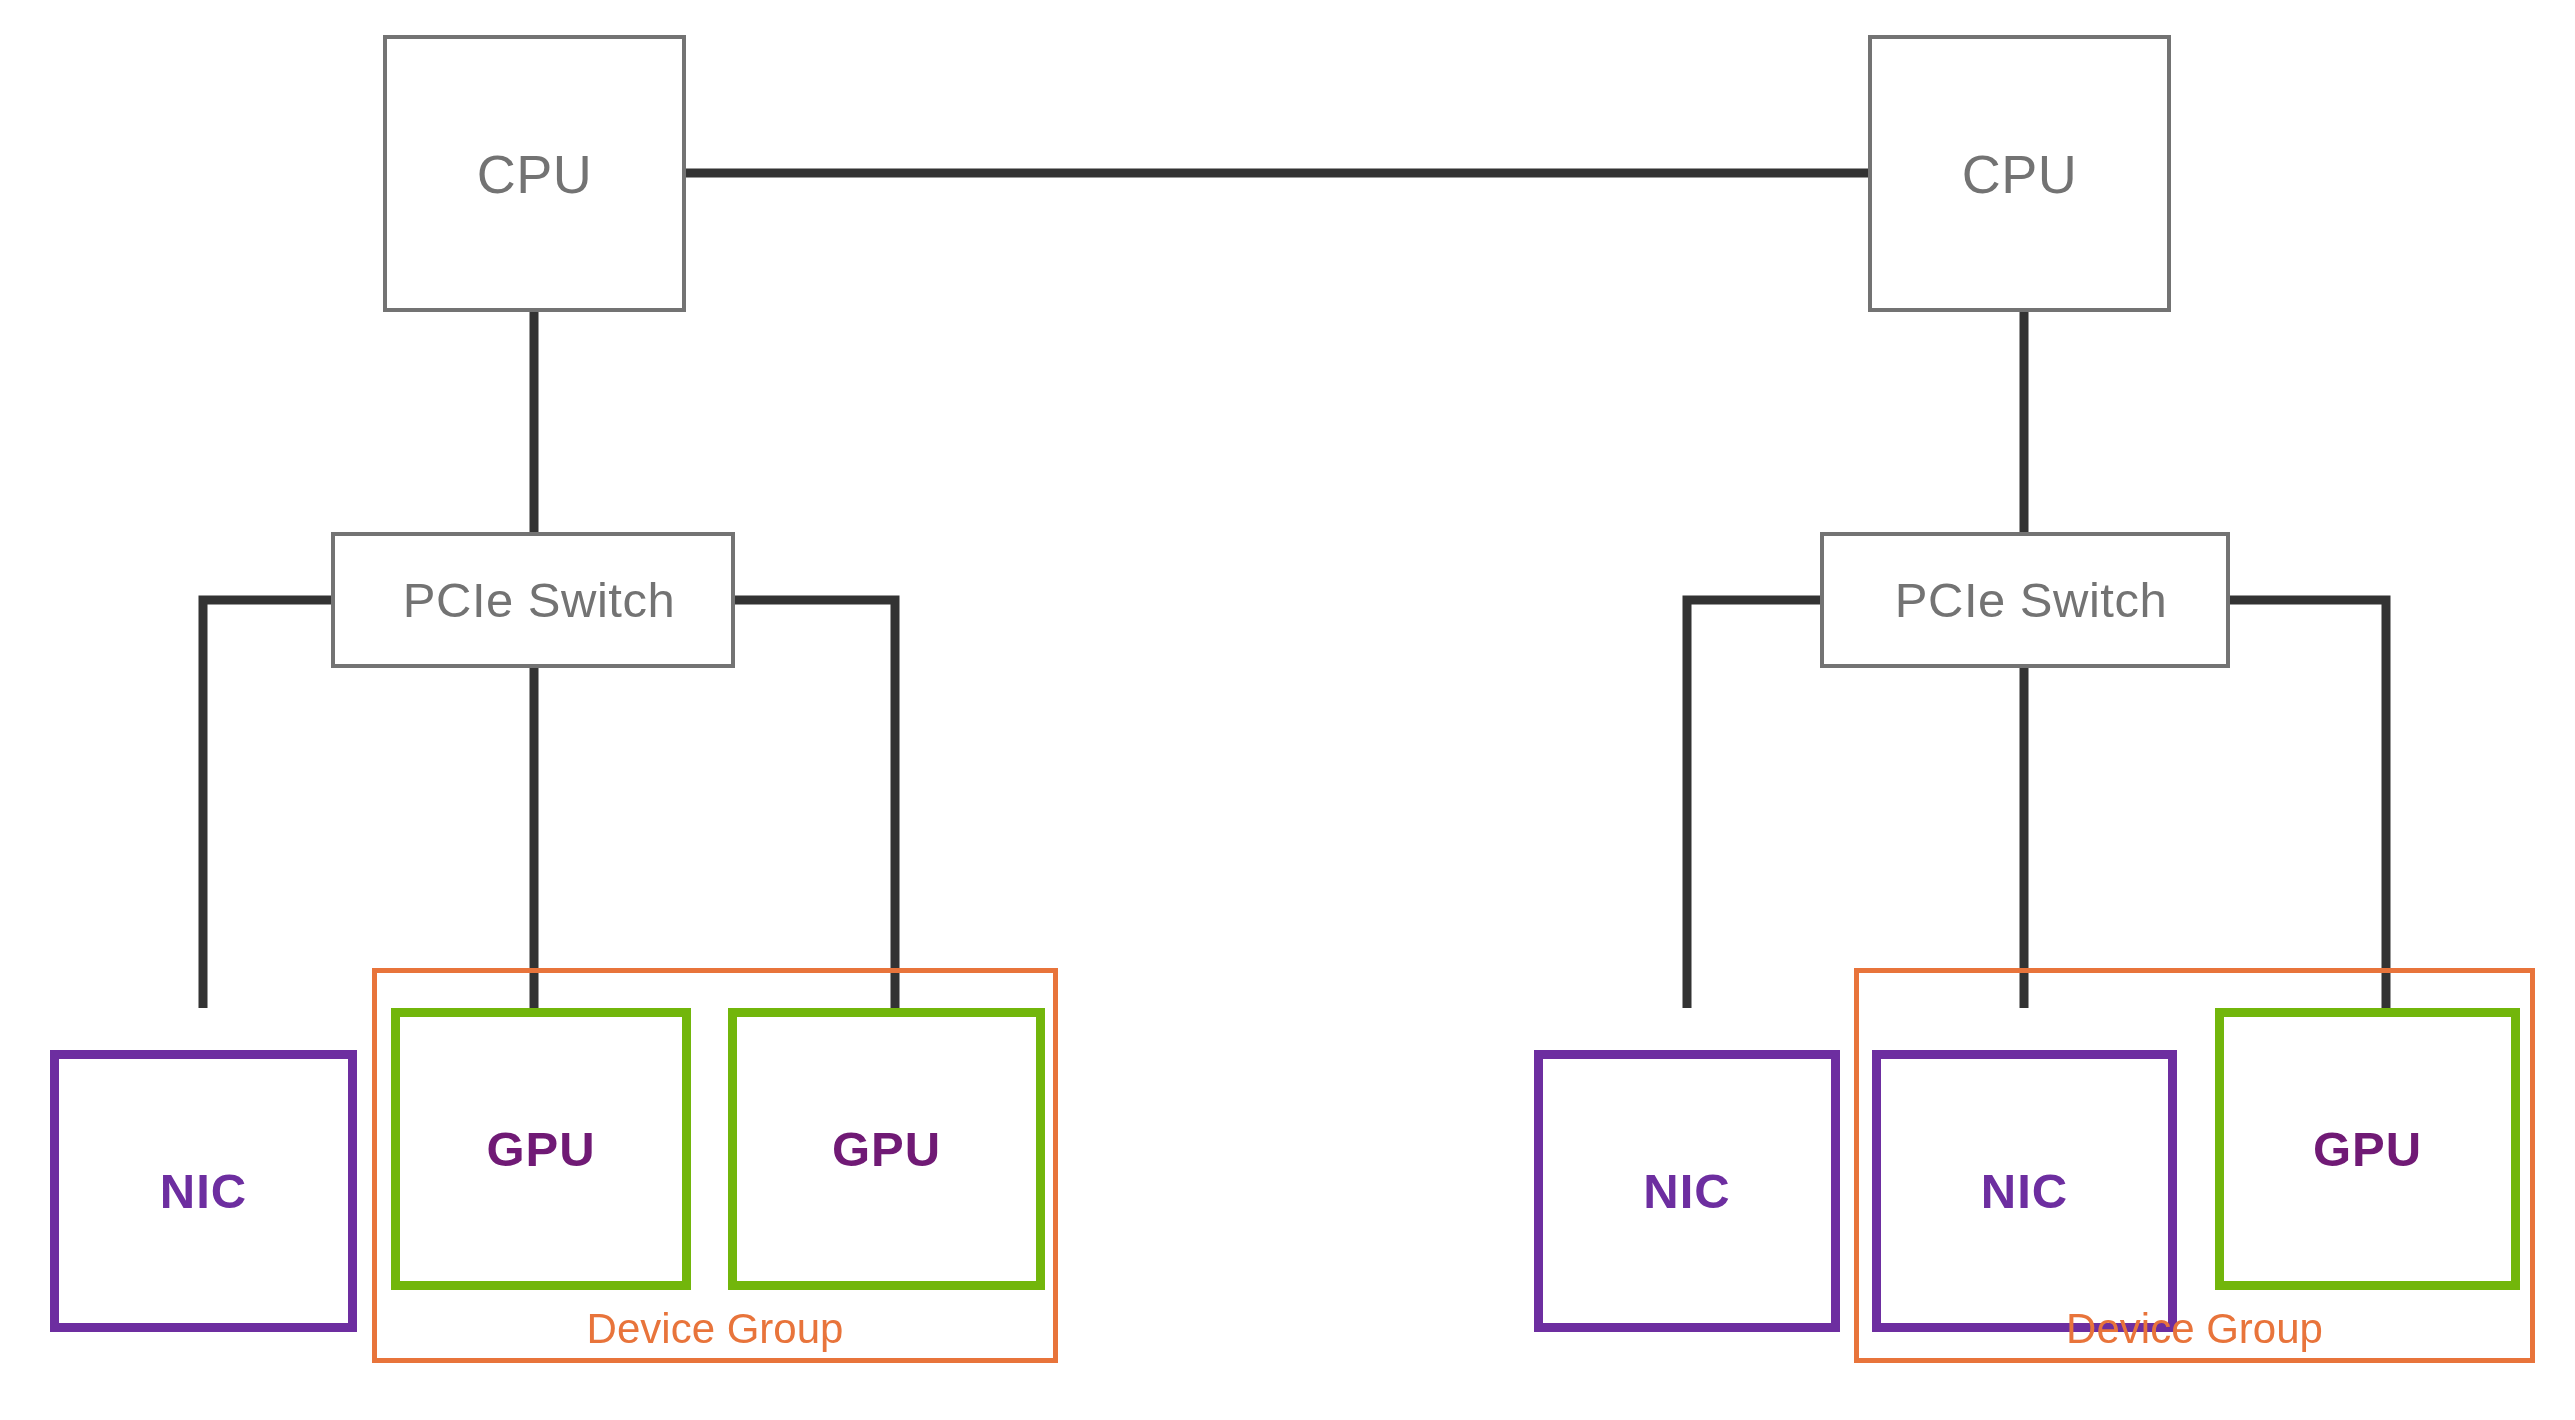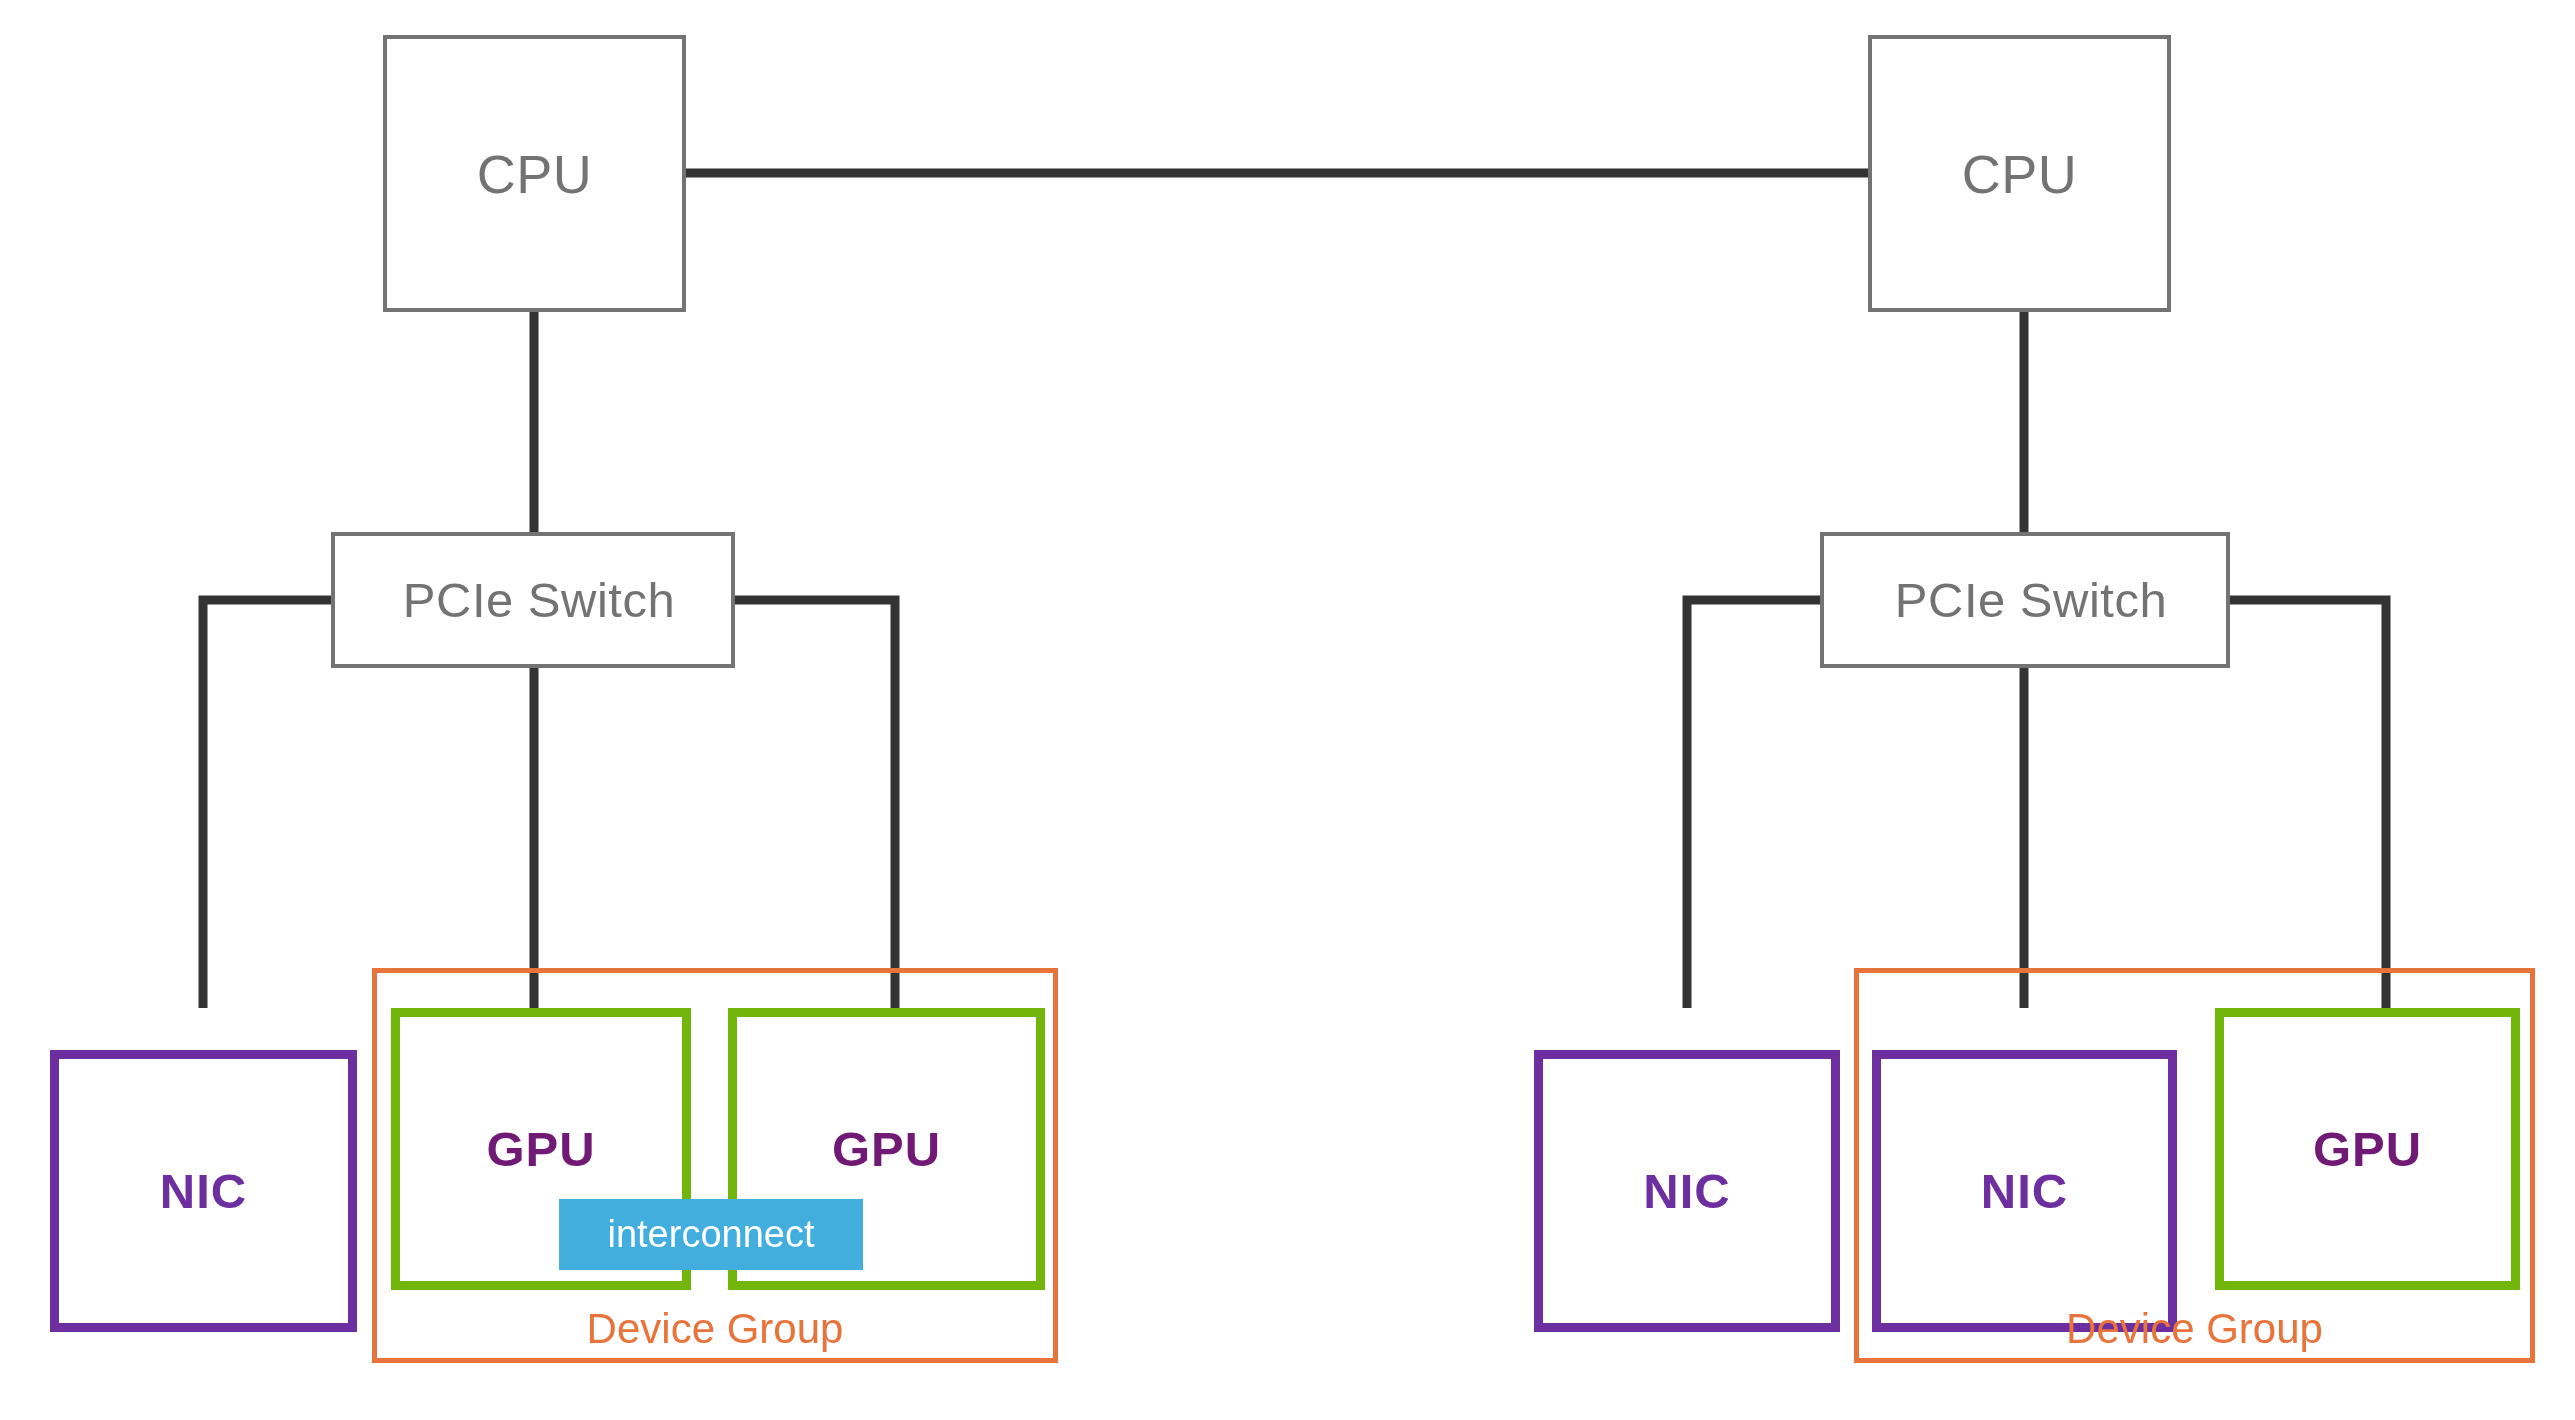--- a/index.html
+++ b/index.html
@@ -130,23 +130,20 @@
   <div class="group-box" style="left:372px; top:968px; width:686px; height:395px;"></div>
 
   <div class="node gpu-node" style="left:391px; top:1008px; width:300px; height:282px;">
     <span>GPU</span>
   </div>
 
   <div class="node gpu-node" style="left:728px; top:1008px; width:317px; height:282px;">
     <span>GPU</span>
   </div>
 
-  <div class="badge" style="left:559px; top:1199px; width:304px; height:71px;">
-    <span>interconnect</span>
-  </div>
 
   <div class="group-label" style="left:372px; top:1305px; width:686px;">Device Group</div>
 
   <div class="node cpu-node" style="left:1868px; top:35px; width:303px; height:277px;">
     <span>CPU</span>
   </div>
 
   <div class="node switch-node" style="left:1820px; top:532px; width:410px; height:136px;">
     <span>PCIe Switch</span>
   </div>

